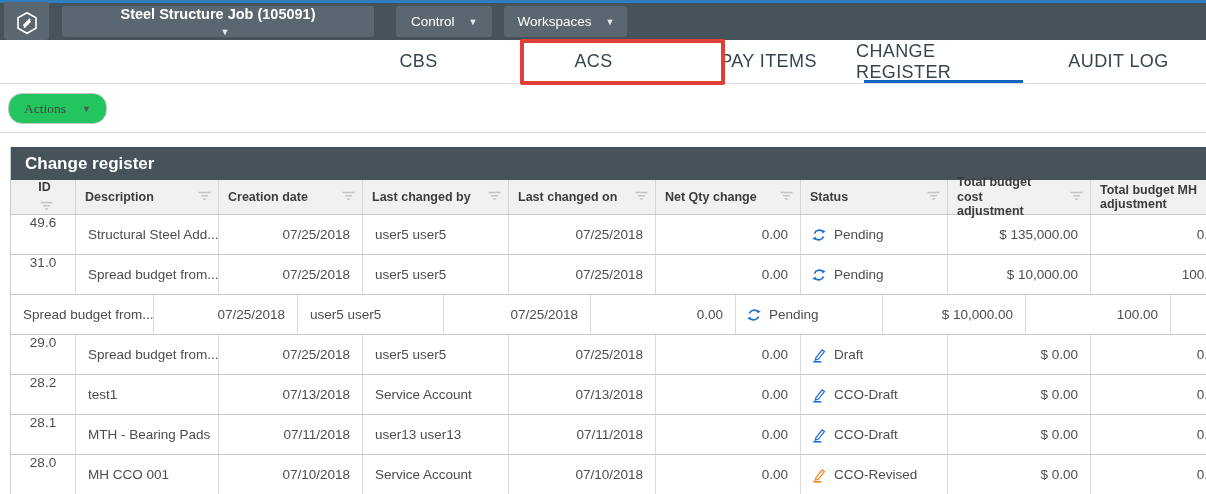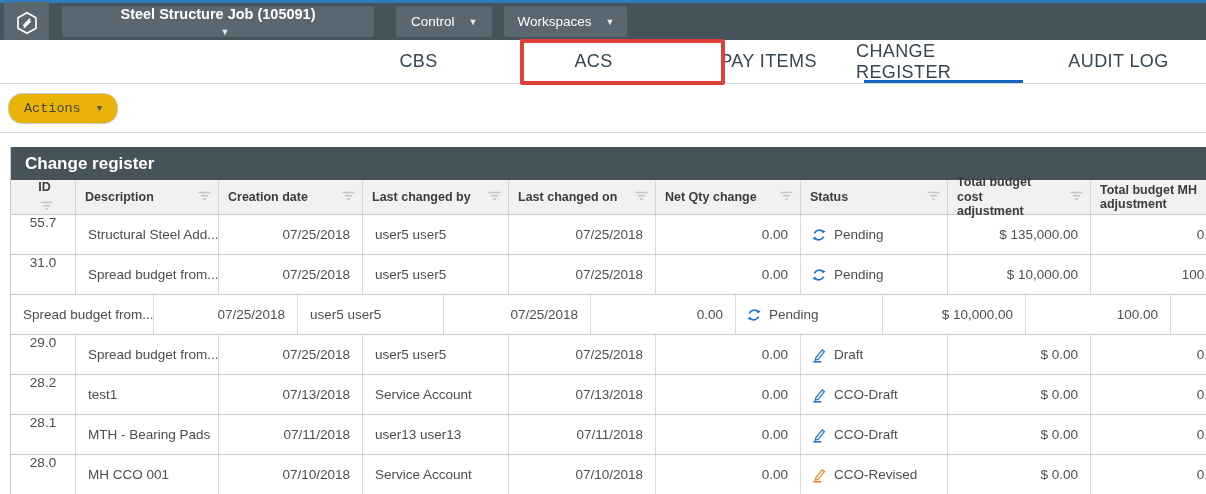--- a/index.html
+++ b/index.html
@@ -26,22 +26,22 @@
   
   .tabrow{height:44px;background:#fff;border-bottom:1px solid var(--border-light);
     display:flex;padding-left:331px;position:relative;}
   .tab{width:175px;display:flex;align-items:center;justify-content:center;font-size:18px;
     letter-spacing:.4px;color:var(--tab-text);cursor:pointer;position:relative;}
   .tab.active::after{content:"";position:absolute;left:8px;right:8px;bottom:0;height:3px;background:var(--active-underline);}
   .annotation-box{position:absolute;left:-131px;top:-1px;width:205px;height:46px;
     border:4px solid var(--annotation-red);border-radius:2px;pointer-events:none;z-index:5;}
   
   .actions-row{height:48px;padding:9px 0 0 8px;}
-  .actions-btn{background:#eab308;border:1px solid #c6c6c6;border-radius:14px;height:31px;padding:0 15px;
-    font-size:13.5px;color:#444;display:flex;align-items:center;cursor:pointer;font-family:Liberation Mono, monospace;}
+  .actions-btn{background:#22c55e;border:1px solid #c6c6c6;border-radius:14px;height:31px;padding:0 15px;
+    font-size:13.5px;color:#444;display:flex;align-items:center;cursor:pointer;font-family:Liberation Serif, serif;}
   .actions-btn .caret{font-size:9px;color:#555;margin-left:16px;}
   .divider{border-top:1px solid var(--border-light);}
   
   .table-wrap{margin:14px 0 0 10px;width:1226px;}
   .grid{width:1226px;border-left:1px solid var(--border);}
   .grid-title{height:33px;background:var(--topbar);color:#fff;font-size:17px;font-weight:bold;
     display:flex;align-items:center;padding-left:14px;}
   .grid-head{display:flex;height:35px;background:var(--grid-header-bg);border-bottom:1px solid var(--border);}
   .hcell{display:flex;align-items:center;justify-content:space-between;padding:0 6px 0 9px;
     border-right:1px solid #d5d5d5;font-size:12.5px;font-weight:bold;color:#3c3c3c;line-height:1.15;cursor:pointer;}
@@ -153,21 +153,21 @@
               <path d="M1.5 2.5 H13.5 M4 5.8 H11 M6 9 H9" stroke="#c4c4c4" stroke-width="1.4" fill="none"></path>
             </svg></span>
         </div>
         <div class="hcell c-mh">
           <span>Total budget MH adjustment</span>
         </div>
       </div>
     <div id="grid-body">
   <div class="row">
     <div class="cell c-id al">
-            <span>55.7</span>
+            <span>49.6</span>
           </div>
     <div class="cell c-desc al">
             <span>Structural Steel Add...</span>
           </div>
     <div class="cell c-cdate ar">
             <span>07/25/2018</span>
           </div>
     <div class="cell c-lcby al">
             <span>user5 user5</span>
           </div>

